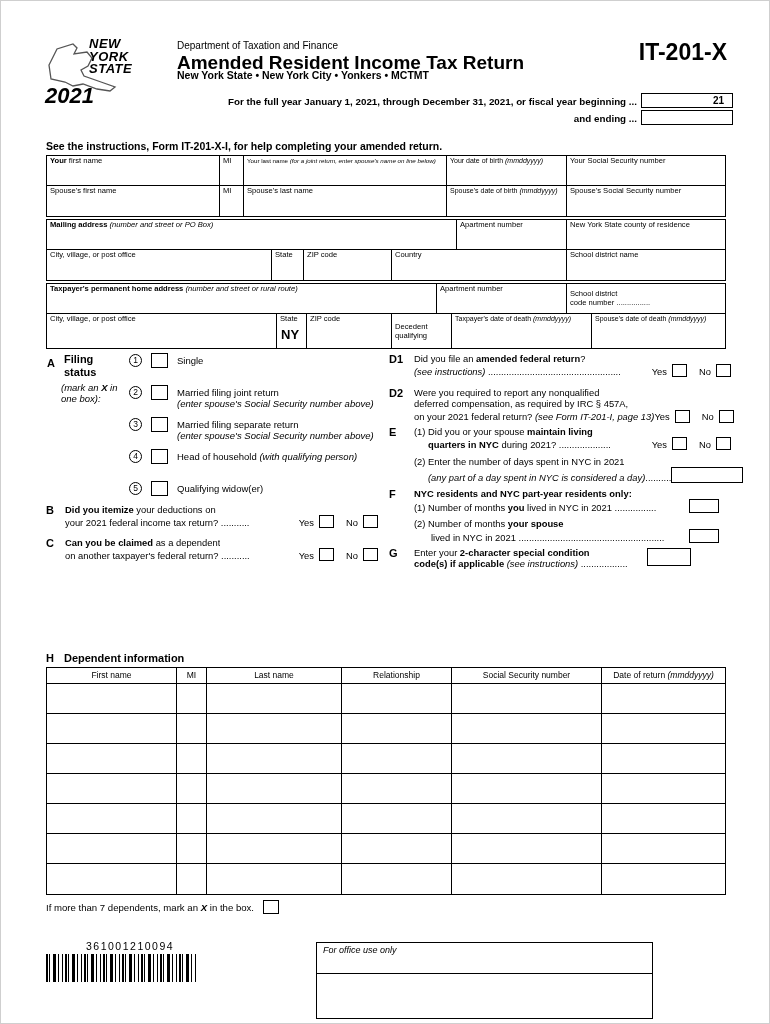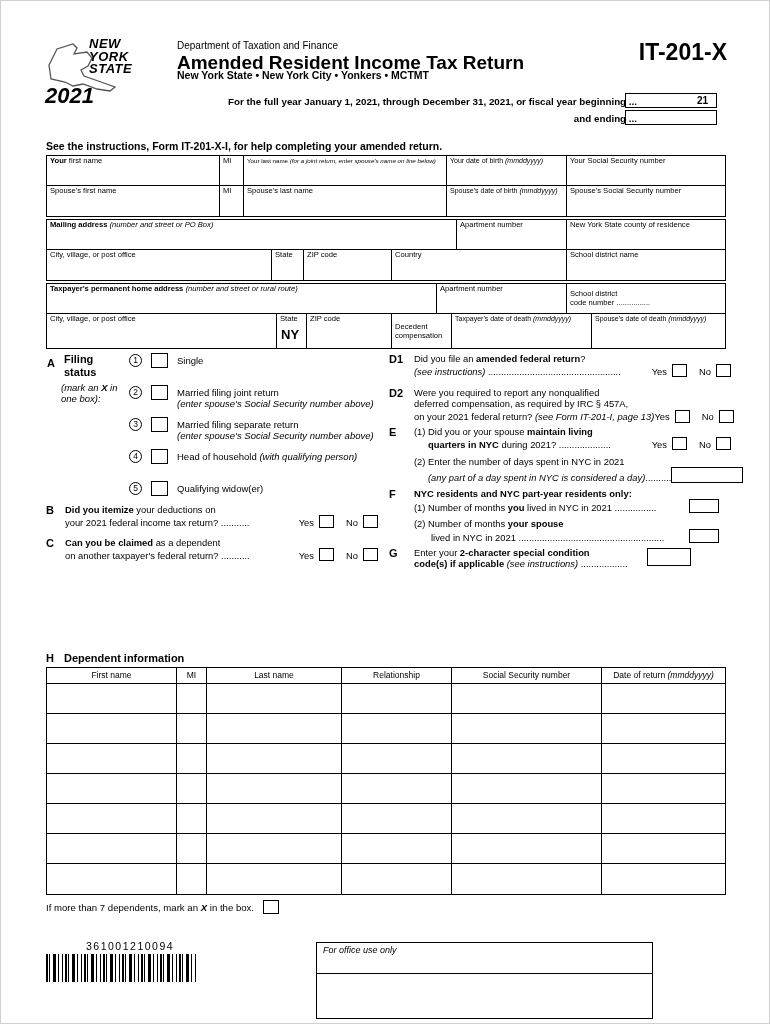--- a/index.html
+++ b/index.html
@@ -11,21 +11,21 @@
   .logo{left:42px;top:36px;width:140px;height:74px;}
   .ny-map{position:absolute;left:0;top:2px;}
   .logo-words{position:absolute;left:46px;top:1px;font-weight:700;font-style:italic;font-size:13px;line-height:12.5px;letter-spacing:.5px;}
   .logo-year{position:absolute;left:2px;top:46px;font-weight:700;font-style:italic;font-size:22px;}
   .dept{left:176px;top:39px;font-size:10px;}
   .title{left:176px;top:51px;font-size:19px;font-weight:700;}
   .jurisdictions{left:176px;top:68px;font-size:10.5px;font-weight:700;}
   .form-id{right:42px;top:38px;font-size:23px;font-weight:700;}
   .period1{left:200px;top:95px;width:436px;text-align:right;font-size:9.8px;font-weight:700;}
   .period2{left:200px;top:112px;width:436px;text-align:right;font-size:9.8px;font-weight:700;}
-  .pbox{border:1px solid #000;width:92px;height:15px;left:624px;font-size:10px;font-weight:700;text-align:right;padding-right:8px;line-height:13px;}
+  .pbox{border:1px solid #000;width:92px;height:15px;left:640px;font-size:10px;font-weight:700;text-align:right;padding-right:8px;line-height:13px;}
   .pb1{top:92px;}
   .pb2{top:109px;}
   .instr{left:45px;top:139px;font-size:10.5px;font-weight:700;}
 
   
   .idtable{left:45px;width:680px;border:1px solid #000;}
   .t1{top:154px;} .t2{top:218px;} .t3{top:282px;}
   .trow{display:flex;height:30px;border-bottom:1px solid #000;}
   .trow:last-child{border-bottom:none;}
   .trow.h34{height:34px;}
@@ -207,21 +207,21 @@
     </div>
     <div class="tcell" style="width:30px">
       <div class="tlabel"><span>State</span></div>
       <div class="ny-val">NY</div>
     </div>
     <div class="tcell" style="width:85px">
       <div class="tlabel"><span>ZIP code</span></div>
     </div>
     <div class="tcell" style="width:60px">
       <div class="tlabel" style="margin-top:8px"><span>Decedent</span></div>
-      <div class="tlabel"><span>compensation</span></div>
+      <div class="tlabel"><span>qualifying</span></div>
     </div>
     <div class="tcell" style="width:140px">
       <div class="tlabel t7"><span>Taxpayer's date of death </span><span style="font-style: italic;">(mmddyyyy)</span></div>
     </div>
     <div class="tcell flex1">
       <div class="tlabel t7"><span>Spouse's date of death </span><span style="font-style: italic;">(mmddyyyy)</span></div>
     </div>
   </div>
 </div>
 

